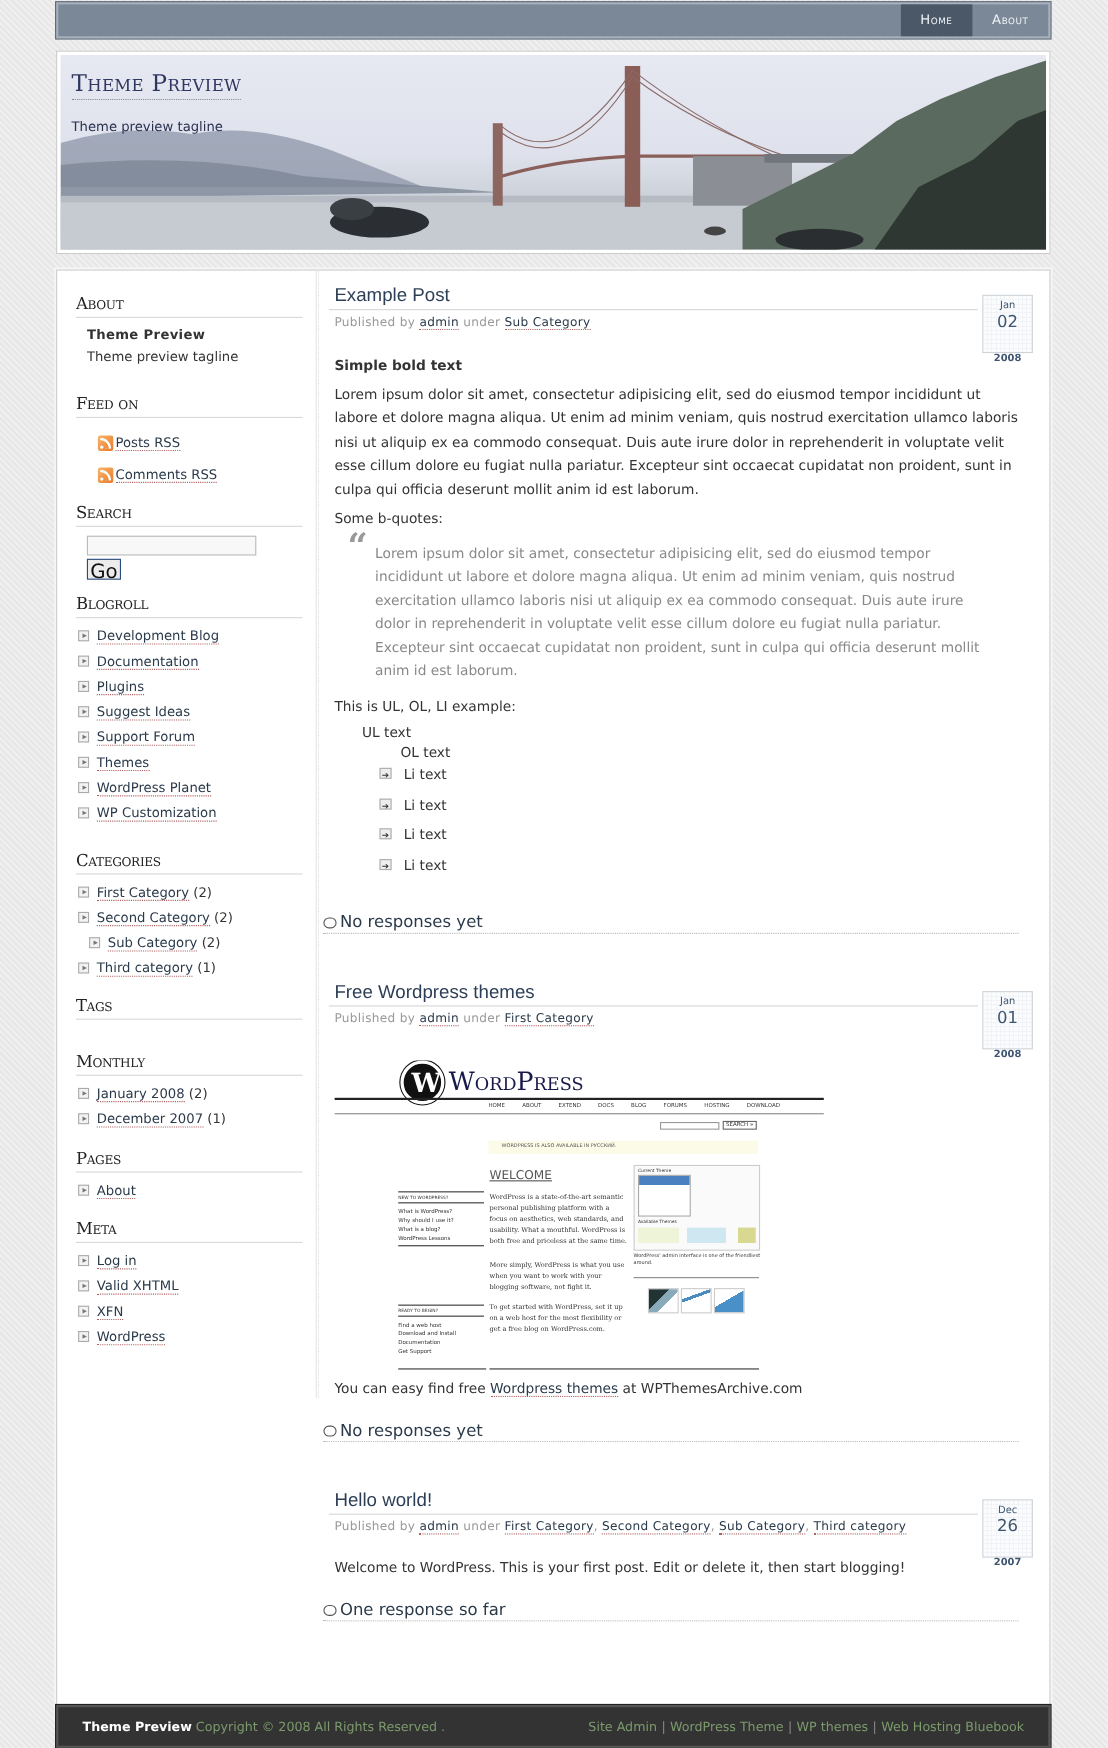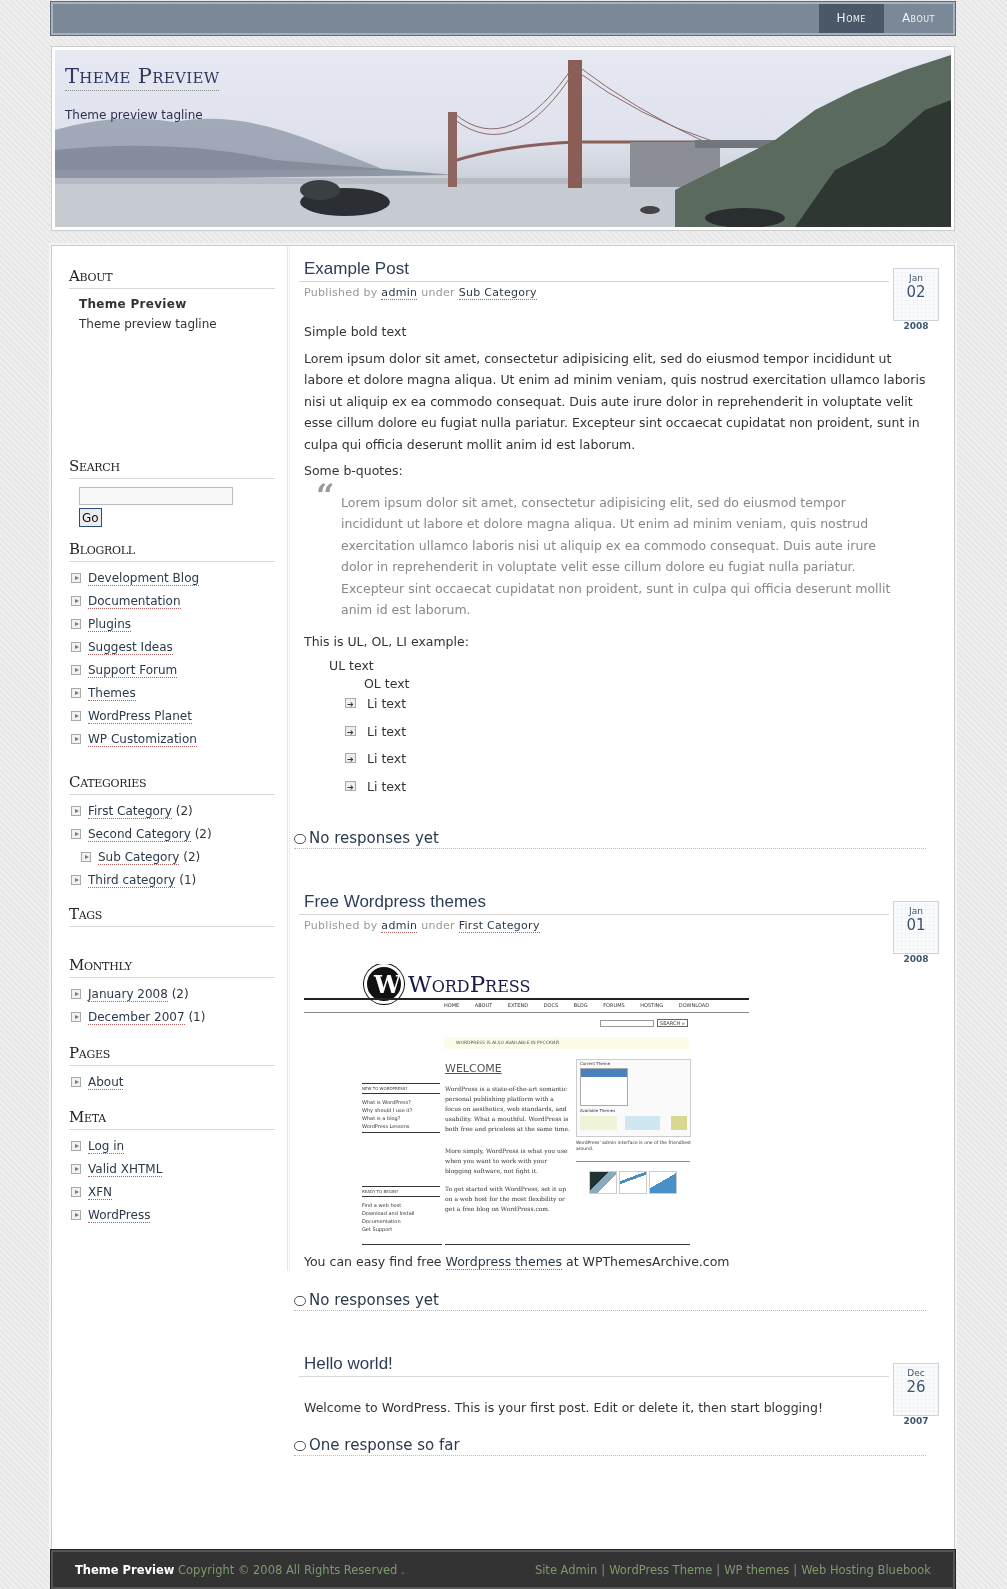--- a/index.html
+++ b/index.html
@@ -69,21 +69,21 @@
   .widget li.sub .bullet { left: 12px; }
   .about-title { font-weight: bold; font-size: 12px; padding-left: 10px; margin-top: 2px; letter-spacing: .3px; }
   .about-tag { font-size: 12px; padding-left: 10px; margin-top: 6px; }
   .feed-row { font-size: 12px; padding-left: 20px; height: 29px; display: flex; align-items: center; }
   .rss { display: inline-block; width: 14px; height: 14px; border-radius: 2px; margin-right: 2px;
     background: linear-gradient(135deg, #f9b46a, #e87b2a); position: relative; }
   .rss::before { content:""; position:absolute; left:2px; bottom:2px; width:3px; height:3px; border-radius:50%; background:#fff; }
   .rss::after { content:""; position:absolute; left:2px; bottom:2px; width:8px; height:8px;
     border-top:2px solid #fff; border-right:2px solid #fff; border-radius: 0 10px 0 0; }
   #search-input { margin-left: 10px; width: 154px; height: 18px; border: 1px solid #bbb; background: #f8f8f8; display:block; }
-  #search-go { margin-left: 10px; margin-top: 3px; height: 19px; padding: 0 2px; font-size: 12px;
+  #search-go { margin-left: 10px; margin-top: 3px; height: 19px; padding: 0 2px; font-size: 18px;
     border: 1px solid #2a4d7d; background: #ececec; color: #111; font-family: "DejaVu Sans", sans-serif; }
 
   
   #main { position: absolute; left: 247px; top: 0; width: 640px; }
   .post { position: absolute; left: 0; width: 640px; }
   .post-title { font-family: Liberation Sans, sans-serif; font-size: 17px; color: #2c3e55; padding-left: 5px; height: 25px; line-height: 25px; }
   .post-head-line { border-bottom: 1px solid #d6d6d6; width: 590px; }
   .post-meta { font-size: 11px; color: #999; padding-left: 5px; margin-top: 4px; letter-spacing: .3px; }
   .post-meta a { color: #2a3a4a; }
   .datebox { position: absolute; right: 0; top: 12px; width: 46px; height: 53px; border: 1px solid #cfd4da;
@@ -155,20 +155,31 @@
 <div id="wrapper">
 
   <div id="sidebar">
 
     <div class="widget" style="top:21px">
       <h3>About</h3>
       <div class="about-title">Theme Preview</div>
       <div class="about-tag">Theme preview tagline</div>
     </div>
 
+    <div class="widget" style="top:112px">
+      <h3>Feed on</h3>
+      <div class="feed-row">
+          <span class="rss"></span>
+          <a>Posts RSS</a>
+        </div>
+      <div class="feed-row">
+          <span class="rss"></span>
+          <a>Comments RSS</a>
+        </div>
+    </div>
 
     <div class="widget" style="top:211px">
       <h3>Search</h3>
       <input id="search-input" type="text" value="" style="">
       <button id="search-go">Go</button>
     </div>
 
     <div class="widget" style="top:294px">
       <h3>Blogroll</h3>
       <ul>
@@ -231,21 +242,21 @@
       </div>
       <div class="post-meta">
         <span>Published by</span> <a>admin</a> <span>under</span> <a>Sub Category</a>
       </div>
       <div class="datebox">
         <div class="m">Jan</div>
         <div class="d">02</div>
         <div class="y">2008</div>
       </div>
       <div class="post-body" style="margin-top:22px">
-        <div style="font-weight:normal">Simple bold text</div>
+        <div style="font-weight:bold">Simple bold text</div>
         <p style="margin-top:5px;width:630px">Lorem ipsum dolor sit amet, consectetur adipisicing elit, sed do eiusmod tempor incididunt ut labore et dolore magna aliqua. Ut enim ad minim veniam, quis nostrud exercitation ullamco laboris nisi ut aliquip ex ea commodo consequat. Duis aute irure dolor in reprehenderit in voluptate velit esse cillum dolore eu fugiat nulla pariatur. Excepteur sint occaecat cupidatat non proident, sunt in culpa qui officia deserunt mollit anim id est laborum.</p>
         <p style="margin-top:5px">Some b-quotes:</p>
         <blockquote style="margin-top:10px">
           <span class="q">“</span>
           <span>Lorem ipsum dolor sit amet, consectetur adipisicing elit, sed do eiusmod tempor incididunt ut labore et dolore magna aliqua. Ut enim ad minim veniam, quis nostrud exercitation ullamco laboris nisi ut aliquip ex ea commodo consequat. Duis aute irure dolor in reprehenderit in voluptate velit esse cillum dolore eu fugiat nulla pariatur. Excepteur sint occaecat cupidatat non proident, sunt in culpa qui officia deserunt mollit anim id est laborum.</span>
         </blockquote>
         <p style="margin-top:10px">This is UL, OL, LI example:</p>
         <div style="padding-left:25px;margin-top:3px">UL text</div>
         <div style="padding-left:60px;margin-top:-4px">OL text</div>
         <div class="li-item"><span class="li-arrow"></span><span>Li text</span></div>
@@ -322,27 +333,34 @@
       </div>
       <div class="post-foot" style="top:402px;left:-5px">
         <span class="bubble"></span><span>No responses yet</span>
       </div>
     </div>
 
     <div class="post" style="top:1105px">
       <div class="post-head-line">
         <div class="post-title">Hello world!</div>
       </div>
+      <div class="post-meta">
+        <span>Published by</span> <a>admin</a> <span>under</span>
+        <a>First Category</a>,
+        <a>Second Category</a>,
+        <a>Sub Category</a>,
+        <a>Third category</a>
+      </div>
       <div class="datebox">
         <div class="m">Dec</div>
         <div class="d">26</div>
         <div class="y">2007</div>
       </div>
       <div class="post-body" style="margin-top:20px">Welcome to WordPress. This is your first post. Edit or delete it, then start blogging!</div>
-      <div class="post-foot" style="top:85px;left:-5px">
+      <div class="post-foot" style="top:103px;left:-5px">
         <span class="bubble"></span><span>One response so far</span>
       </div>
     </div>
 
   </div>
 </div>
 
 <div id="footer">
   <div class="left">
     <b>Theme Preview</b>

